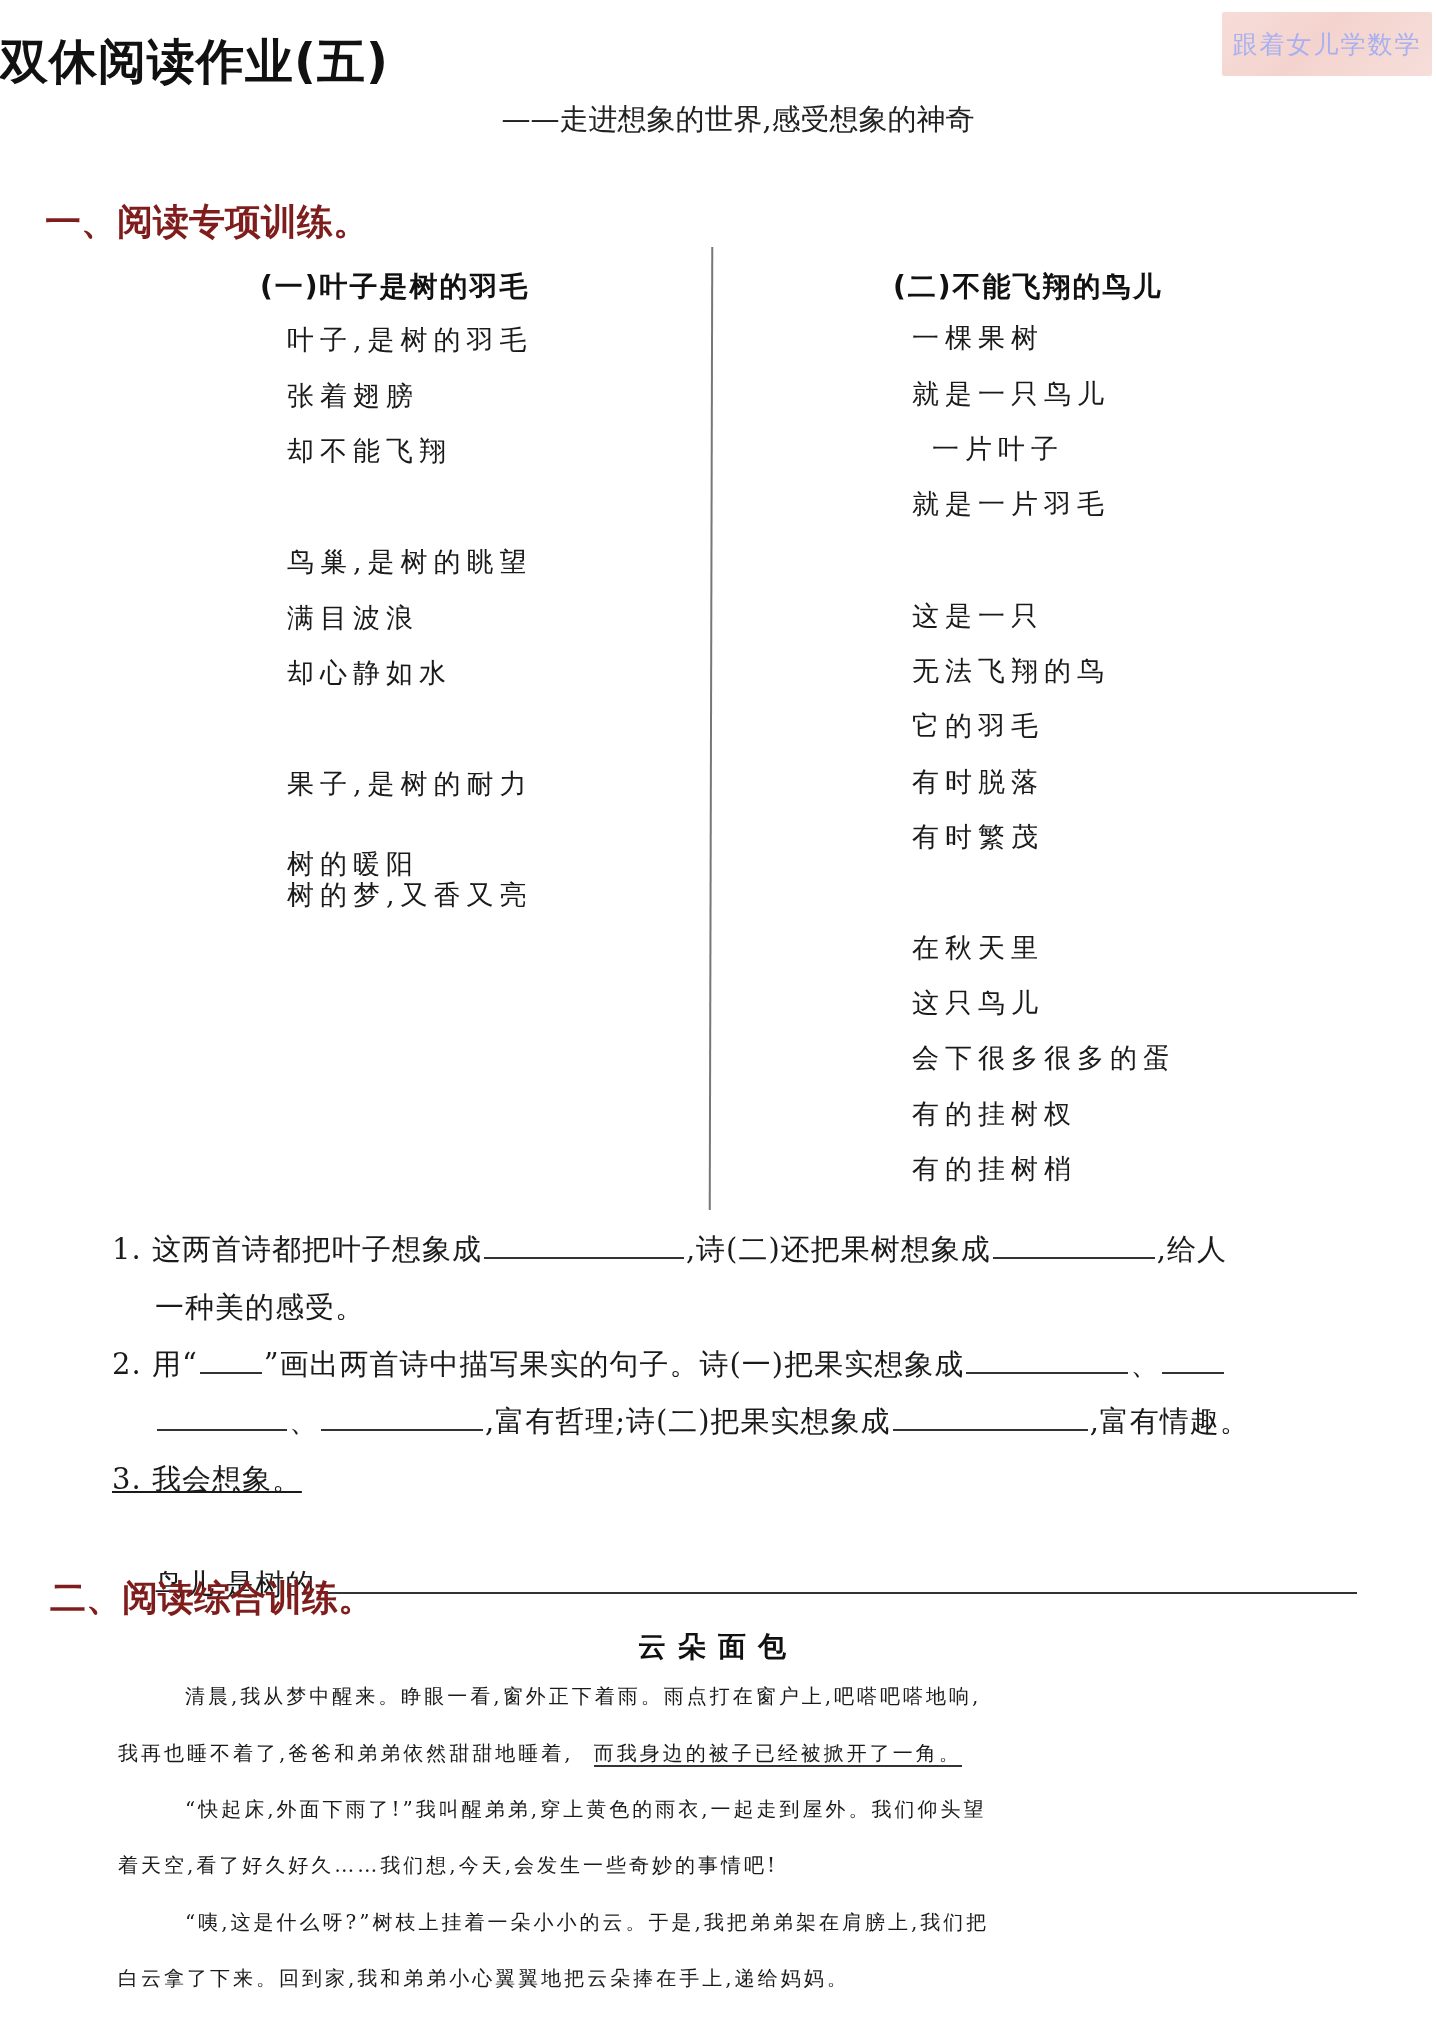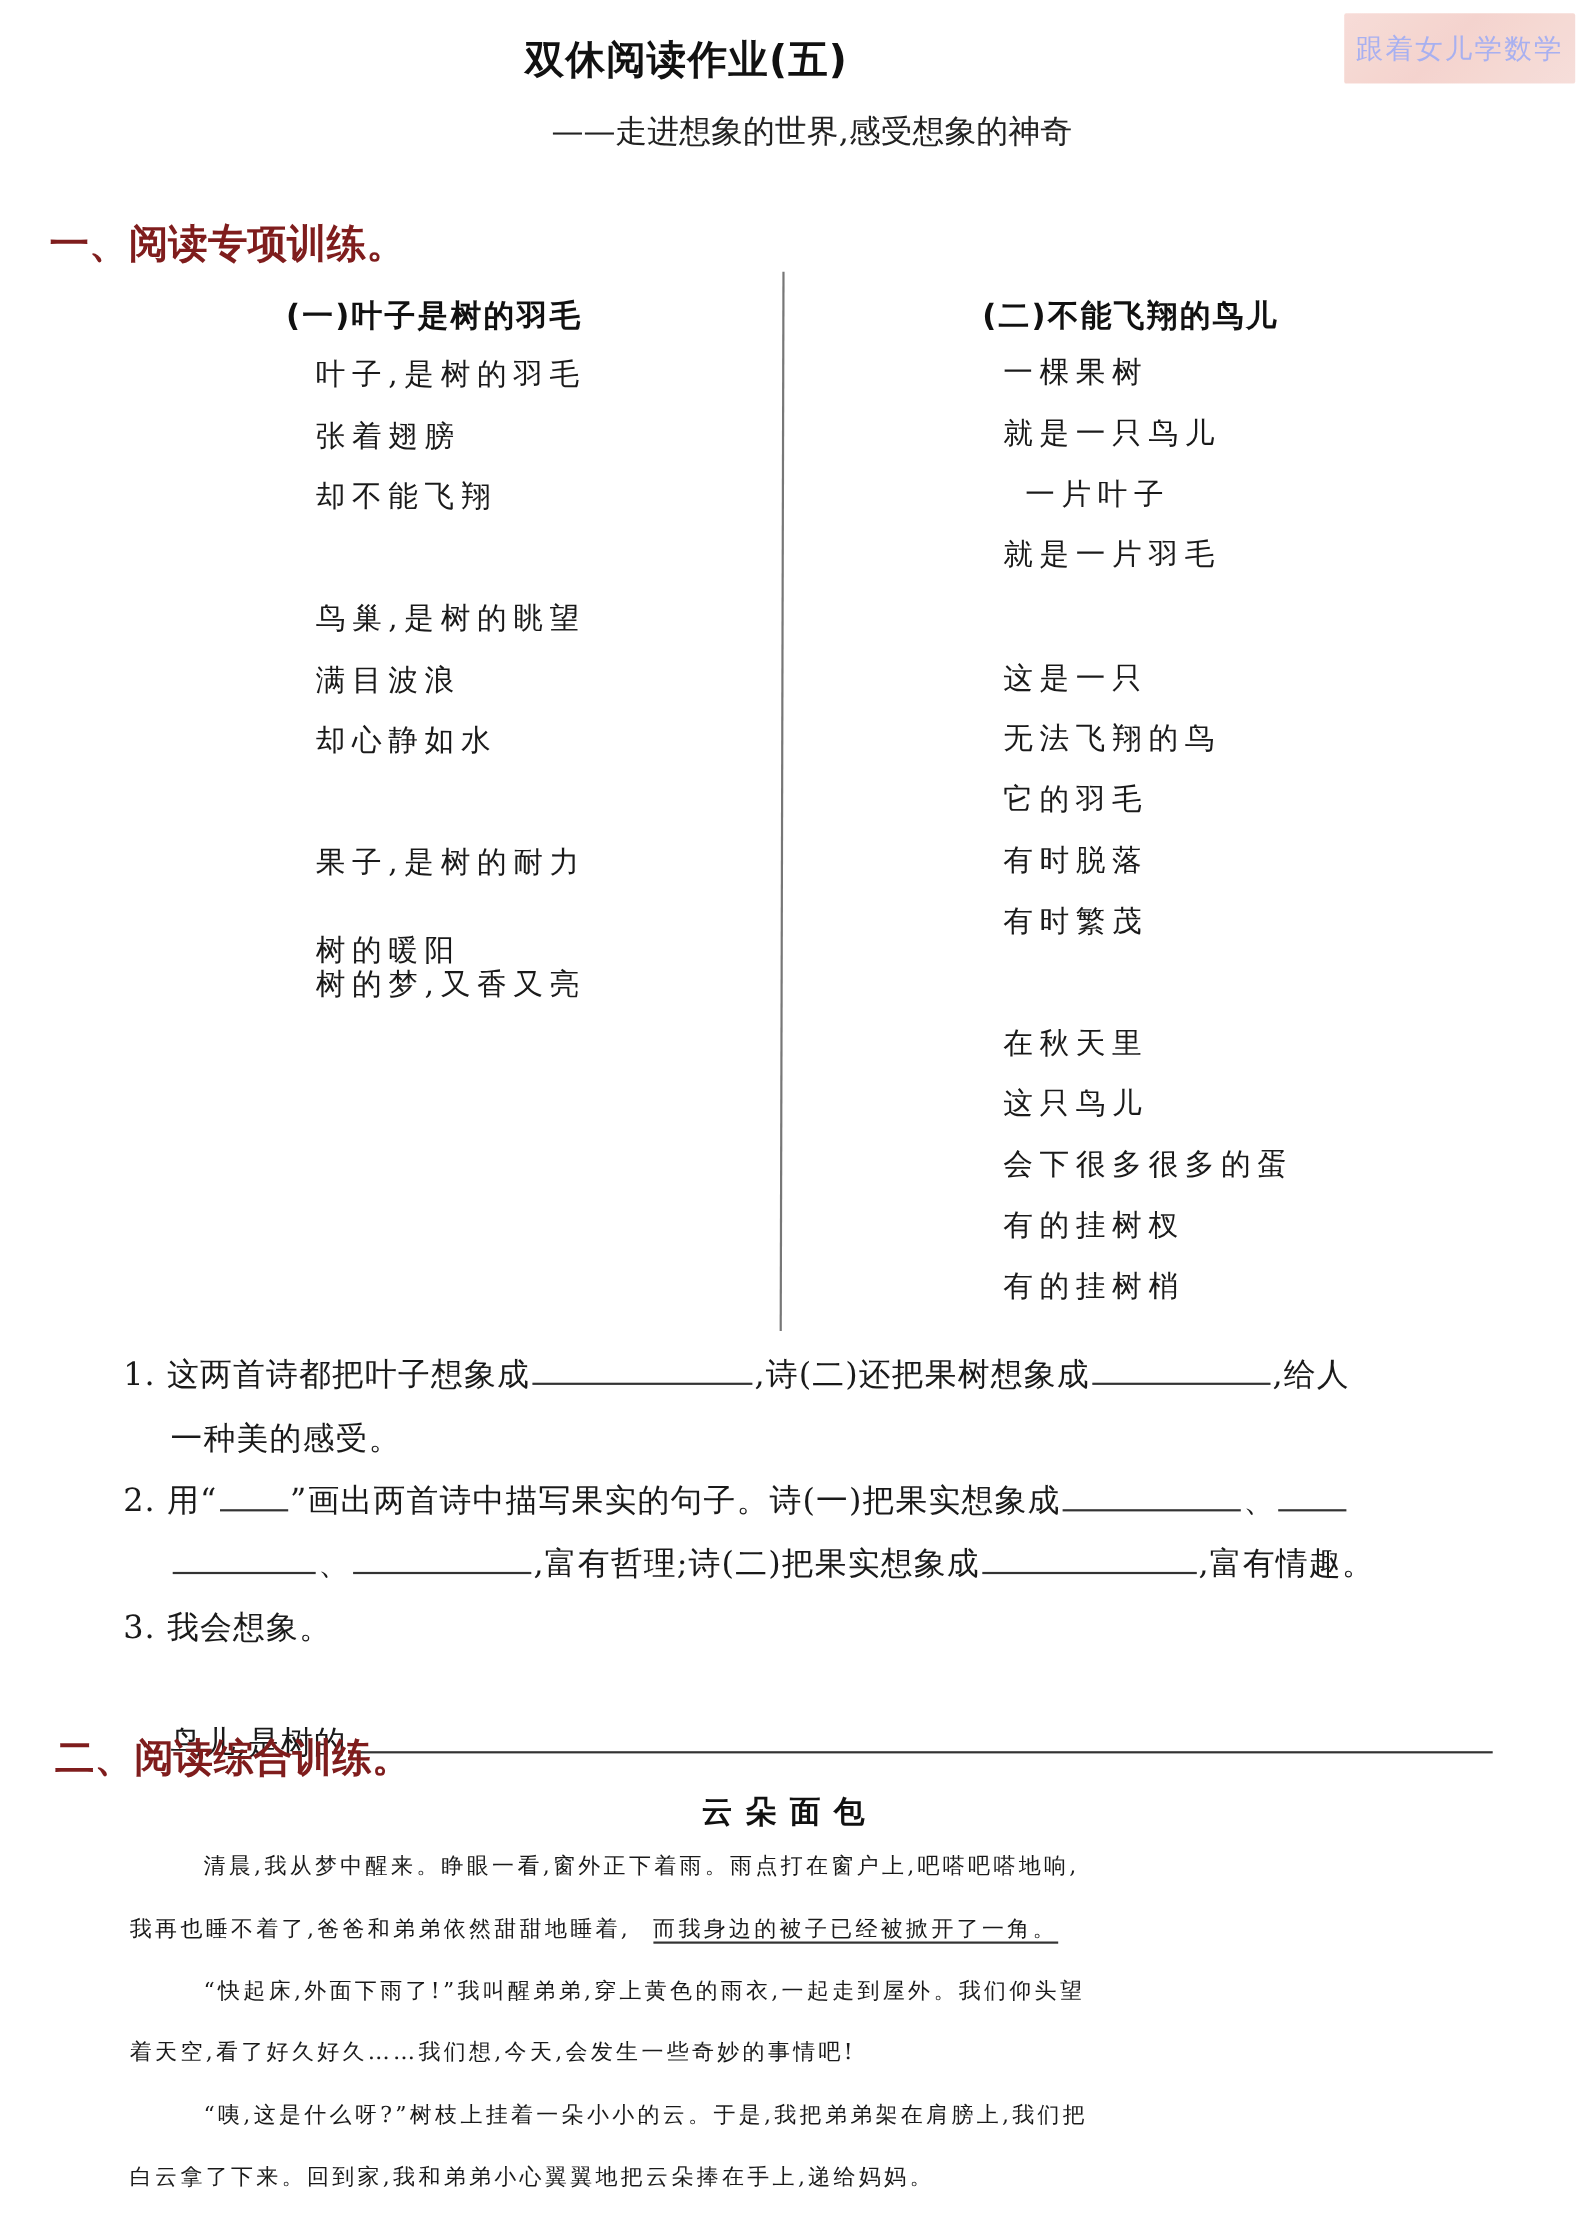--- a/index.html
+++ b/index.html
@@ -11,22 +11,22 @@
   .abs { position: absolute; }
   .watermark {
     left: 1222px; top: 12px; width: 210px; height: 64px;
     background: linear-gradient(135deg, #f7d9d4 0%, #f3cfc9 45%, #f6dbd6 100%);
     opacity: 0.9; border-radius: 2px;
     display: flex; align-items: center; justify-content: center;
     font-family: "DejaVu Sans", sans-serif; font-size: 25px; letter-spacing: 2px;
     color: #9fa8ef;
   }
   .title {
-    left: 0; width: 1248px; top: 30px; text-align: center;
-    font-family: "DejaVu Sans", sans-serif; font-size: 36px; font-weight: bold;
+    left: 0; width: 1248px; top: 30px; 
+    font-family: "DejaVu Sans", sans-serif; font-size: 48px; font-weight: bold;
     letter-spacing: 1px; color: #111;
   }
   .subtitle {
     left: 0; width: 1436px; top: 100px; text-align: center; padding-left: 40px; box-sizing: border-box;
     font-size: 29px; color: #222;
   }
   .section-heading {
     font-family: "DejaVu Sans", sans-serif; font-size: 36px; font-weight: bold; color: #7f1d1d;
   }
   .poem-title {
@@ -107,21 +107,21 @@
 </div>
 <div class="abs q" style="left:155px; top:1288px;">一种美的感受。</div>
 
 <div class="abs q" style="left:112px; top:1345px;">
   <span>2. 用“</span><span class="blank" style="width:62px;"></span><span>”画出两首诗中描写果实的句子。诗(一)把果实想象成</span><span class="blank" style="width:162px;"></span><span>、</span><span class="blank" style="width:62px;"></span>
 </div>
 <div class="abs q" style="left:155px; top:1402px;">
   <span class="blank" style="width:130px;"></span><span>、</span><span class="blank" style="width:162px;"></span><span>,富有哲理;诗(二)把果实想象成</span><span class="blank" style="width:195px;"></span><span>,富有情趣。</span>
 </div>
 
-<div class="abs q" style="left:112px; top:1460px;">3. 我会想象。</div>
+<div class="abs q" style="left:112px; top:1460px;text-decoration:underline;">3. 我会想象。</div>
 <div class="abs q" style="left:155px; top:1565px;text-align:right;">
   <span>鸟儿,是树的</span><span class="blank" style="width:1040px;"></span>
 </div>
 
 <div class="abs section-heading" style="left:50px; top:1574px;">二、阅读综合训练。</div>
 <div class="abs story-title">云朵面包</div>
 
 <div class="abs para" style="left:185px; top:1683px;">清晨,我从梦中醒来。睁眼一看,窗外正下着雨。雨点打在窗户上,吧嗒吧嗒地响,</div>
 <div class="abs para" style="left:118px; top:1740px;">
   <span>我再也睡不着了,爸爸和弟弟依然甜甜地睡着,</span><span class="underlined">而我身边的被子已经被掀开了一角。</span>

